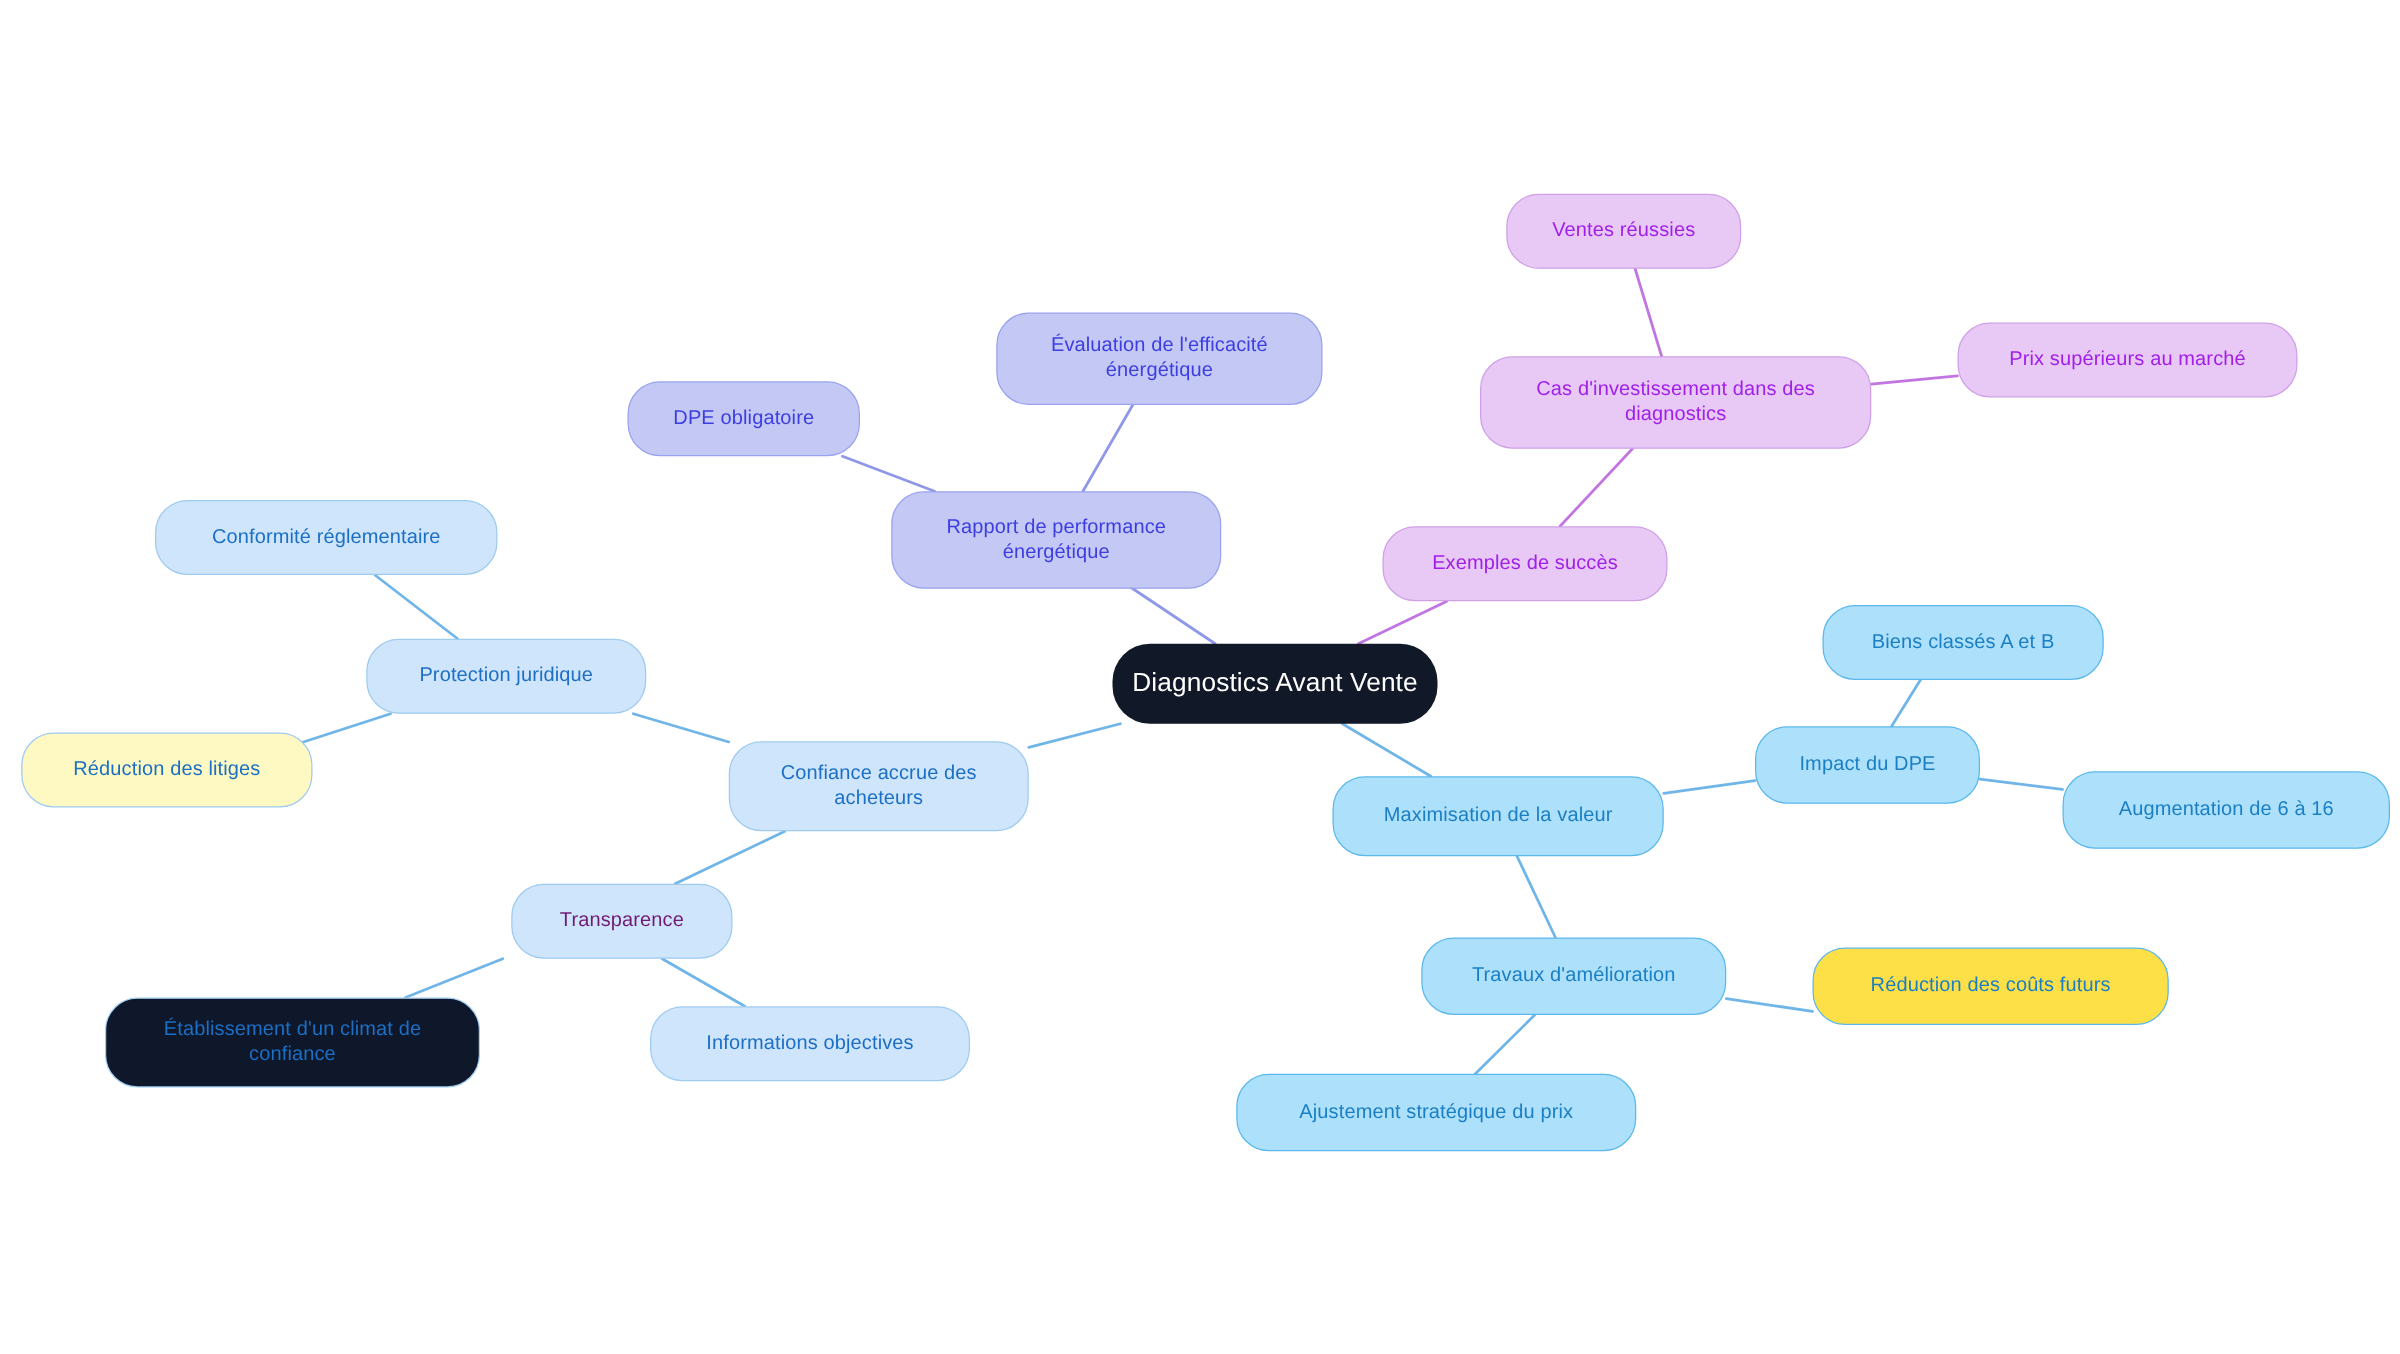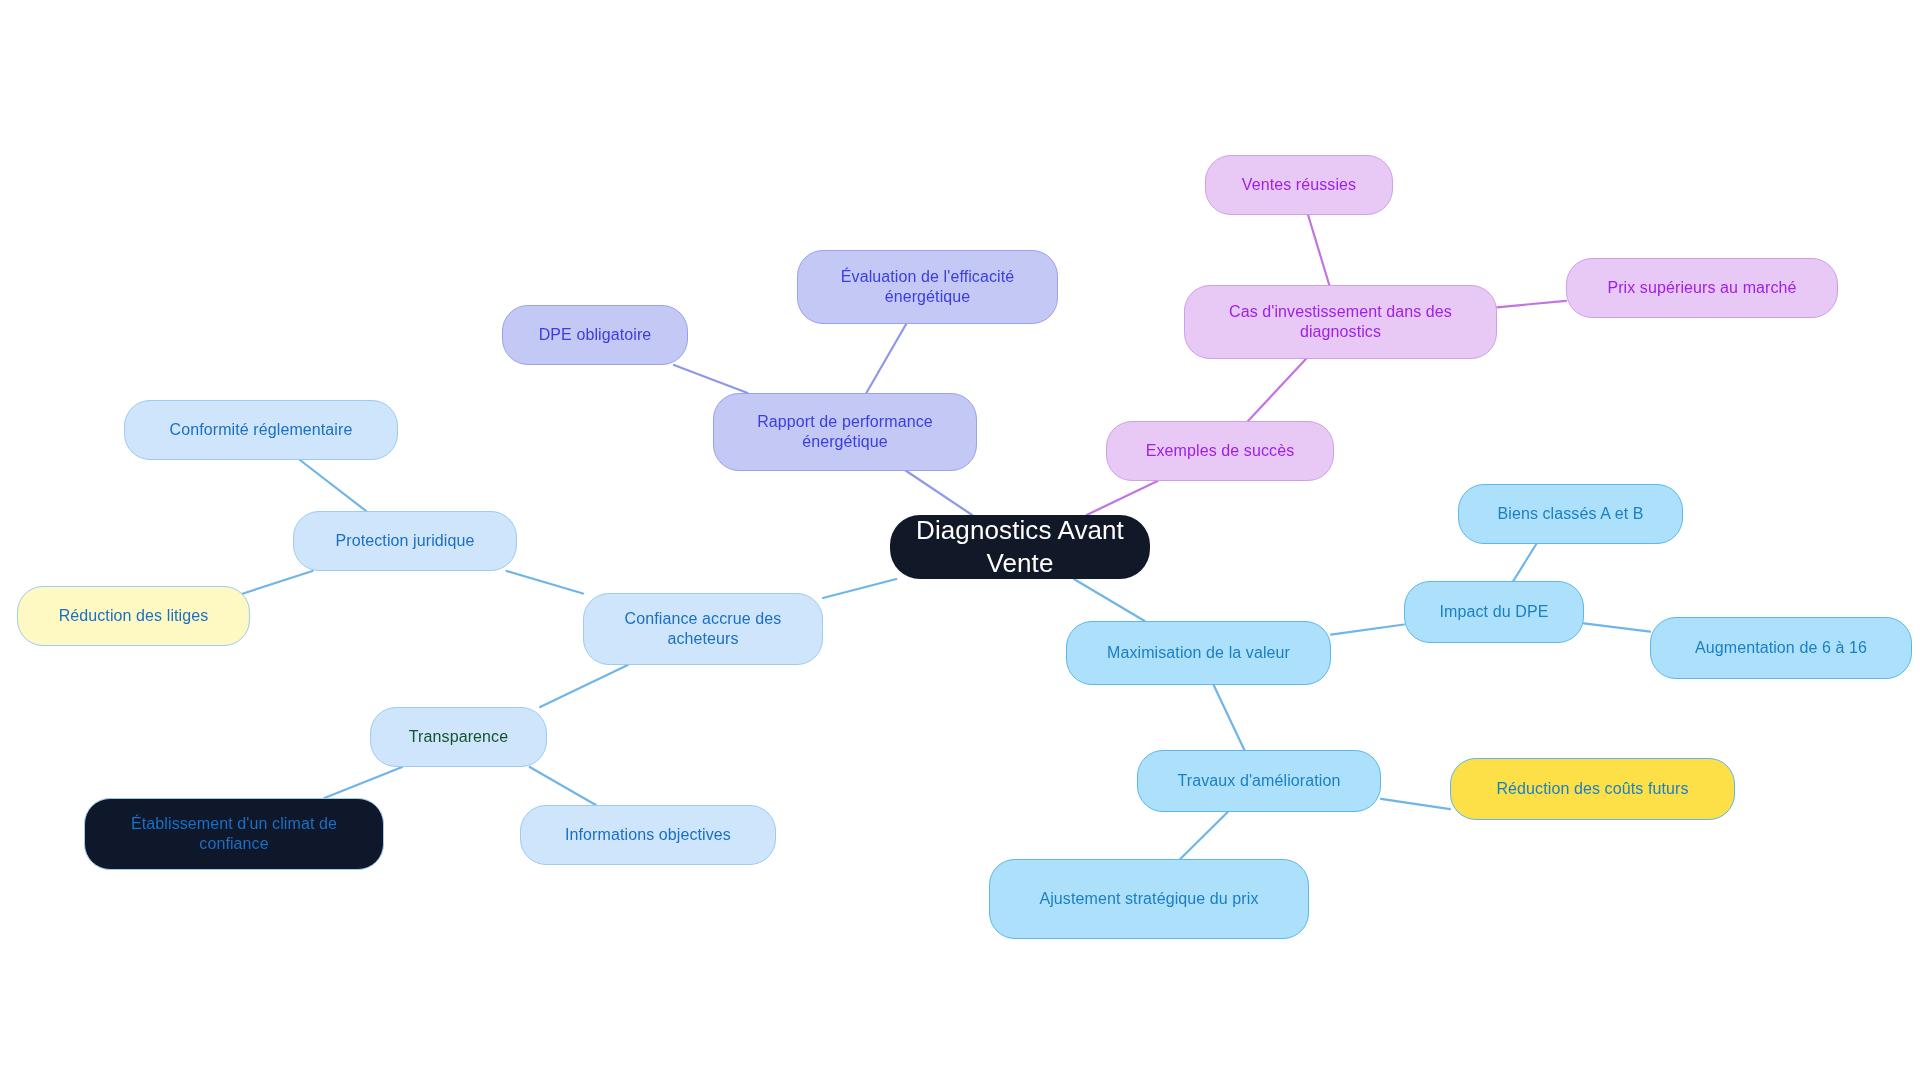--- a/index.html
+++ b/index.html
@@ -39,21 +39,21 @@
     border-style: solid;
     border-width: 1.4px;
     line-height: 1.28;
     padding: 4px 10px;
     white-space: pre-line;
     letter-spacing: 0.1px;
   }
   .node.root {
     border-radius: 30px;
     border-width: 0;
-    font-size: 26px;
+    font-size: 21px;
   }
   .node.lvl1 { font-size: 16px; }
 </style>
 </head>
 <body>
 
 <div id="mindmap-canvas">
   <svg id="edge-layer" viewBox="0 0 1920 1083" xmlns="http://www.w3.org/2000/svg">
       <line x1="896.2926829268292" y1="579" x2="823" y2="597.9589905362776" stroke="#6fb5e8" stroke-width="2.2" stroke-linecap="round"></line>
       <line x1="583" y1="593.5637583892617" x2="506.59090909090907" y2="571" stroke="#6fb5e8" stroke-width="2.2" stroke-linecap="round"></line>
@@ -77,35 +77,35 @@
       <line x1="1381" y1="798.9250374812593" x2="1450" y2="809.0629685157421" stroke="#6fb5e8" stroke-width="2.2" stroke-linecap="round"></line>
       <line x1="1227.7155963302753" y1="812" x2="1180.2844036697247" y2="859" stroke="#6fb5e8" stroke-width="2.2" stroke-linecap="round"></line>
     </svg>
   <div id="node-layer">
       <div class="node root" style="left: 890px; top: 515px; width: 260px; height: 64px; background: rgb(17, 24, 39); color: rgb(255, 255, 255); border: none;">Diagnostics Avant Vente</div>
       <div class="node lvl1" style="left: 583px; top: 593px; width: 240px; height: 72px; background: rgb(207, 229, 251); color: rgb(27, 111, 196); border-color: rgb(158, 203, 240);">Confiance accrue des
 acheteurs</div>
       <div class="node lvl1" style="left: 293px; top: 511px; width: 224px; height: 60px; background: rgb(207, 229, 251); color: rgb(27, 111, 196); border-color: rgb(158, 203, 240);">Protection juridique</div>
       <div class="node lvl1" style="left: 124px; top: 400px; width: 274px; height: 60px; background: rgb(207, 229, 251); color: rgb(27, 111, 196); border-color: rgb(158, 203, 240); text-align: right;">Conformité réglementaire</div>
       <div class="node lvl1" style="left: 17px; top: 586px; width: 233px; height: 60px; background: #fef9c3; color: rgb(27, 111, 196); border-color: rgb(158, 203, 240);">Réduction des litiges</div>
-      <div class="node lvl1" style="left: 370px; top: 707px; width: 177px; height: 60px; background: rgb(207, 229, 251); color: #14532d; border-color: rgb(158, 203, 240);">Transparence</div>
+      <div class="node lvl1" style="left: 409px; top: 707px; width: 177px; height: 60px; background: rgb(207, 229, 251); color: #701a75; border-color: rgb(158, 203, 240);">Transparence</div>
       <div class="node lvl1" style="left: 84px; top: 798px; width: 300px; height: 72px; background: #0f172a; color: rgb(27, 111, 196); border-color: rgb(158, 203, 240);">Établissement d'un climat de
 confiance</div>
       <div class="node lvl1" style="left: 520px; top: 805px; width: 256px; height: 60px; background: rgb(207, 229, 251); color: rgb(27, 111, 196); border-color: rgb(158, 203, 240);">Informations objectives</div>
       <div class="node lvl1" style="left: 713px; top: 393px; width: 264px; height: 78px; background: rgb(195, 200, 245); color: rgb(61, 61, 224); border-color: rgb(154, 162, 238);">Rapport de performance
 énergétique</div>
       <div class="node lvl1" style="left: 502px; top: 305px; width: 186px; height: 60px; background: rgb(195, 200, 245); color: rgb(61, 61, 224); border-color: rgb(154, 162, 238);">DPE obligatoire</div>
       <div class="node lvl1" style="left: 797px; top: 250px; width: 261px; height: 74px; background: rgb(195, 200, 245); color: rgb(61, 61, 224); border-color: rgb(154, 162, 238);">Évaluation de l'efficacité
 énergétique</div>
       <div class="node lvl1" style="left: 1106px; top: 421px; width: 228px; height: 60px; background: rgb(232, 200, 245); color: rgb(160, 32, 232); border-color: rgb(207, 160, 232);">Exemples de succès</div>
       <div class="node lvl1" style="left: 1184px; top: 285px; width: 313px; height: 74px; background: rgb(232, 200, 245); color: rgb(160, 32, 232); border-color: rgb(207, 160, 232);">Cas d'investissement dans des
 diagnostics</div>
       <div class="node lvl1" style="left: 1205px; top: 155px; width: 188px; height: 60px; background: rgb(232, 200, 245); color: rgb(160, 32, 232); border-color: rgb(207, 160, 232);">Ventes réussies</div>
       <div class="node lvl1" style="left: 1566px; top: 258px; width: 272px; height: 60px; background: rgb(232, 200, 245); color: rgb(160, 32, 232); border-color: rgb(207, 160, 232);">Prix supérieurs au marché</div>
       <div class="node lvl1" style="left: 1066px; top: 621px; width: 265px; height: 64px; background: rgb(173, 224, 250); color: rgb(27, 127, 196); border-color: rgb(91, 184, 236);">Maximisation de la valeur</div>
       <div class="node lvl1" style="left: 1404px; top: 581px; width: 180px; height: 62px; background: rgb(173, 224, 250); color: rgb(27, 127, 196); border-color: rgb(91, 184, 236);">Impact du DPE</div>
       <div class="node lvl1" style="left: 1458px; top: 459px; width: 225px; height: 60px; background: rgb(173, 224, 250); color: rgb(27, 127, 196); border-color: rgb(91, 184, 236); margin-top: 25px;">Biens classés A et B</div>
       <div class="node lvl1" style="left: 1650px; top: 617px; width: 262px; height: 62px; background: rgb(173, 224, 250); color: rgb(27, 127, 196); border-color: rgb(91, 184, 236);">Augmentation de 6 à 16</div>
       <div class="node lvl1" style="left: 1137px; top: 750px; width: 244px; height: 62px; background: rgb(173, 224, 250); color: rgb(27, 127, 196); border-color: rgb(91, 184, 236);">Travaux d'amélioration</div>
       <div class="node lvl1" style="left: 1450px; top: 758px; width: 285px; height: 62px; background: #fde047; color: rgb(27, 127, 196); border-color: rgb(91, 184, 236);">Réduction des coûts futurs</div>
-      <div class="node lvl1" style="left: 989px; top: 859px; width: 320px; height: 80px; background: rgb(173, 224, 250); color: rgb(27, 127, 196); border-color: rgb(91, 184, 236);">Ajustement stratégique du prix</div>
+      <div class="node lvl1" style="left: 989px; top: 859px; width: 320px; height: 62px; background: rgb(173, 224, 250); color: rgb(27, 127, 196); border-color: rgb(91, 184, 236);">Ajustement stratégique du prix</div>
     </div>
 </div>
 
 </body></html>

